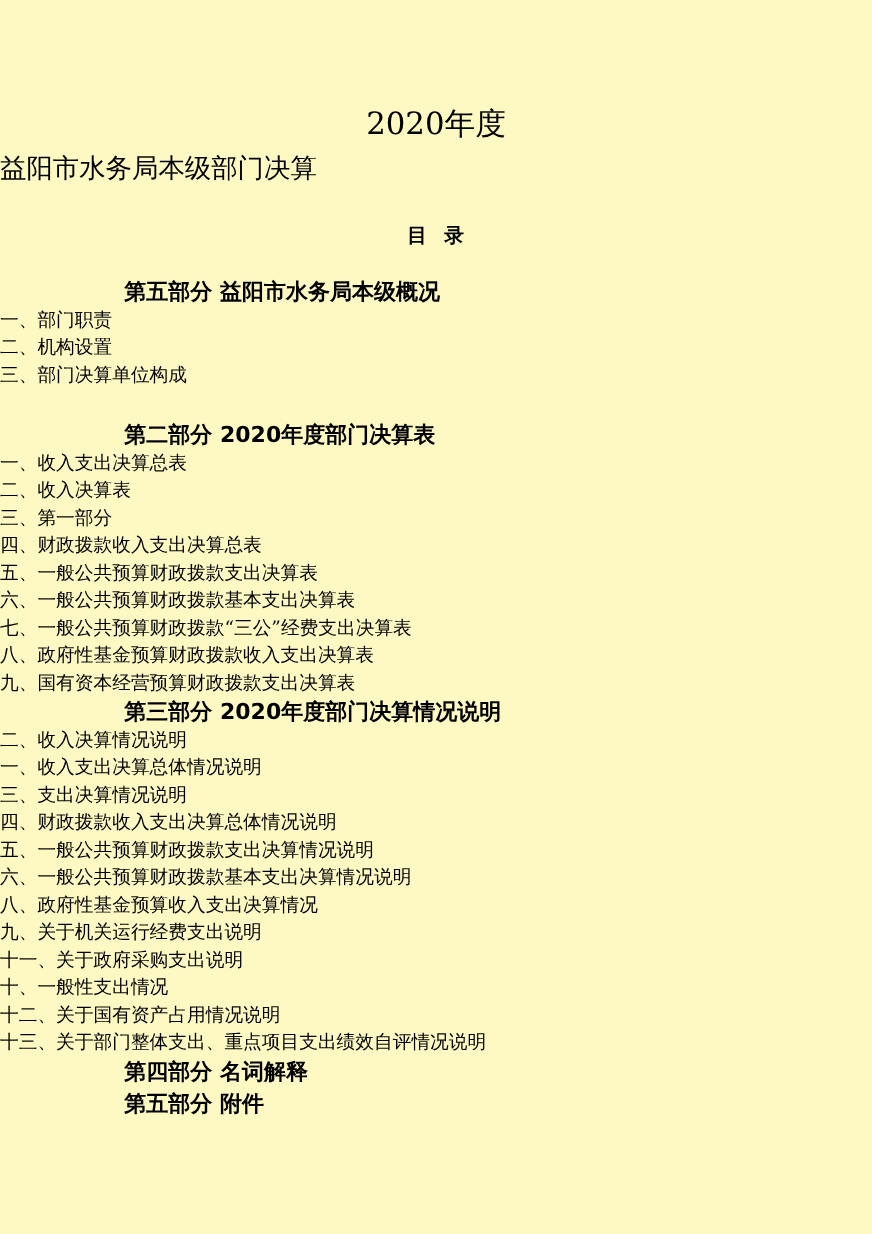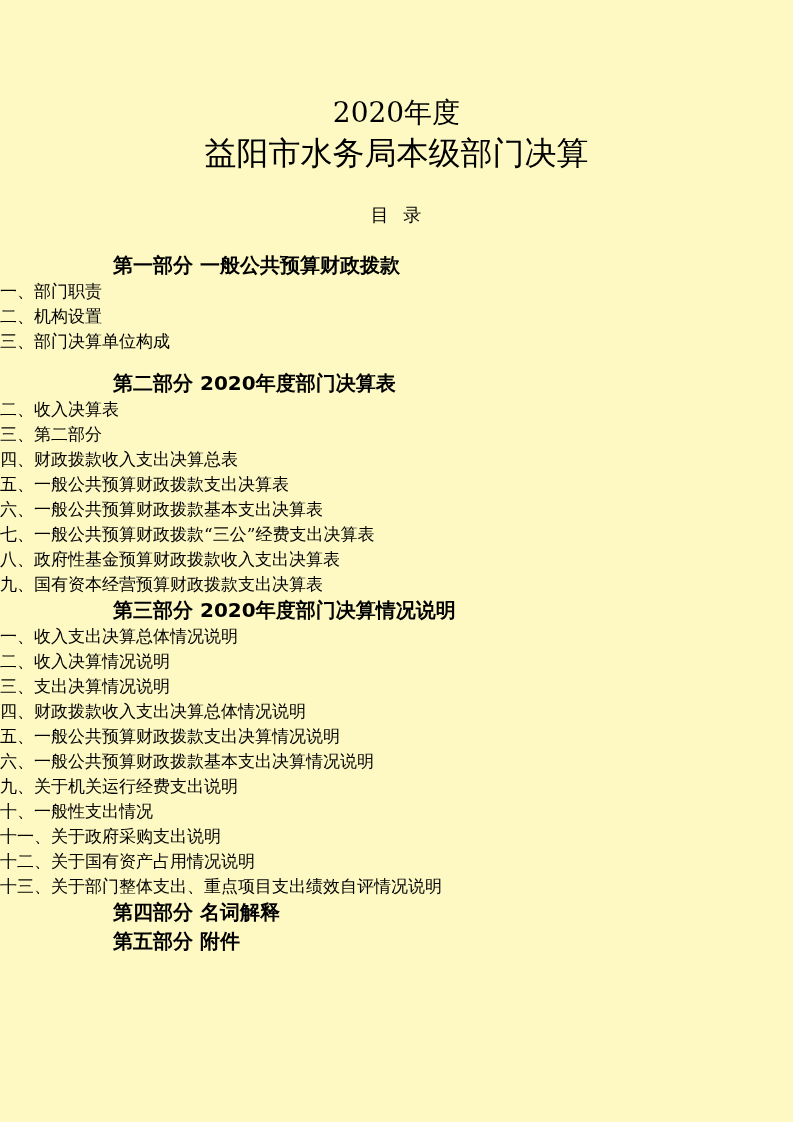--- a/index.html
+++ b/index.html
@@ -15,92 +15,94 @@
     font-family: "DejaVu Serif", "Liberation Serif", serif;
   }
   .doc-title {
     text-align: center;
     font-size: 28px;
     line-height: 34px;
     font-weight: normal;
     white-space: pre-wrap;
   }
   .doc-subtitle {
-    text-align: center;
-    font-size: 32px;
+    text-align: left;
+    font-size: 24px;
     line-height: 34px;
     font-weight: normal;
     margin-top: 6px;
     white-space: pre-wrap;
   }
   .toc-title {
     text-align: center;
     font-size: 18px;
     line-height: 22px;
-    font-weight: normal;
+    font-weight: bold;
     margin-top: 34px;
     white-space: pre;
     letter-spacing: 1px;
   }
   .toc { margin-top: 0; }
   .sec-heading {
     font-family: "DejaVu Sans", "Liberation Sans", sans-serif;
     font-weight: bold;
     font-size: 20px;
     line-height: 27px;
     margin-left: 113px;
     margin-right: 40px;
     white-space: pre-wrap;
   }
   .toc-section:nth-child(1) .sec-heading { margin-top: 26px; }
-  .toc-section:nth-child(2) .sec-heading { margin-top: 16px; }
+  .toc-section:nth-child(2) .sec-heading { margin-top: 28px; }
   .toc-section:nth-child(5) .sec-heading { margin-top: 2px; }
   .toc-item {
     font-size: 17px;
     line-height: 25px;
     margin-right: 40px;
     white-space: pre-wrap;
   }
 </style>
 </head>
 <body>
 
 <div class="page">
   <h1 class="doc-title">2020年度</h1>
   <h1 class="doc-subtitle">益阳市水务局本级部门决算</h1>
   <div class="toc-title">目  录</div>
   <div class="toc" id="toc">
       <div class="toc-section">
-        <h2 class="sec-heading">第一部分 一般公共预算财政拨款</h2>
+        <h2 class="sec-heading">第五部分 益阳市水务局本级概况</h2>
         <div class="toc-item">一、部门职责</div>
         <div class="toc-item">二、机构设置</div>
         <div class="toc-item">三、部门决算单位构成</div>
       </div>
       <div class="toc-section">
         <h2 class="sec-heading">第二部分 2020年度部门决算表</h2>
+        <div class="toc-item">一、收入支出决算总表</div>
         <div class="toc-item">二、收入决算表</div>
-        <div class="toc-item">三、第二部分</div>
+        <div class="toc-item">三、第一部分</div>
         <div class="toc-item">四、财政拨款收入支出决算总表</div>
         <div class="toc-item">五、一般公共预算财政拨款支出决算表</div>
         <div class="toc-item">六、一般公共预算财政拨款基本支出决算表</div>
         <div class="toc-item">七、一般公共预算财政拨款“三公”经费支出决算表</div>
         <div class="toc-item">八、政府性基金预算财政拨款收入支出决算表</div>
         <div class="toc-item">九、国有资本经营预算财政拨款支出决算表</div>
       </div>
       <div class="toc-section">
         <h2 class="sec-heading">第三部分 2020年度部门决算情况说明</h2>
+        <div class="toc-item">二、收入决算情况说明</div>
         <div class="toc-item">一、收入支出决算总体情况说明</div>
-        <div class="toc-item">二、收入决算情况说明</div>
         <div class="toc-item">三、支出决算情况说明</div>
         <div class="toc-item">四、财政拨款收入支出决算总体情况说明</div>
         <div class="toc-item">五、一般公共预算财政拨款支出决算情况说明</div>
         <div class="toc-item">六、一般公共预算财政拨款基本支出决算情况说明</div>
+        <div class="toc-item">八、政府性基金预算收入支出决算情况</div>
         <div class="toc-item">九、关于机关运行经费支出说明</div>
+        <div class="toc-item">十一、关于政府采购支出说明</div>
         <div class="toc-item">十、一般性支出情况</div>
-        <div class="toc-item">十一、关于政府采购支出说明</div>
         <div class="toc-item">十二、关于国有资产占用情况说明</div>
         <div class="toc-item">十三、关于部门整体支出、重点项目支出绩效自评情况说明</div>
       </div>
       <div class="toc-section">
         <h2 class="sec-heading">第四部分 名词解释</h2>
       </div>
       <div class="toc-section">
         <h2 class="sec-heading">第五部分 附件</h2>
       </div>
     </div>

